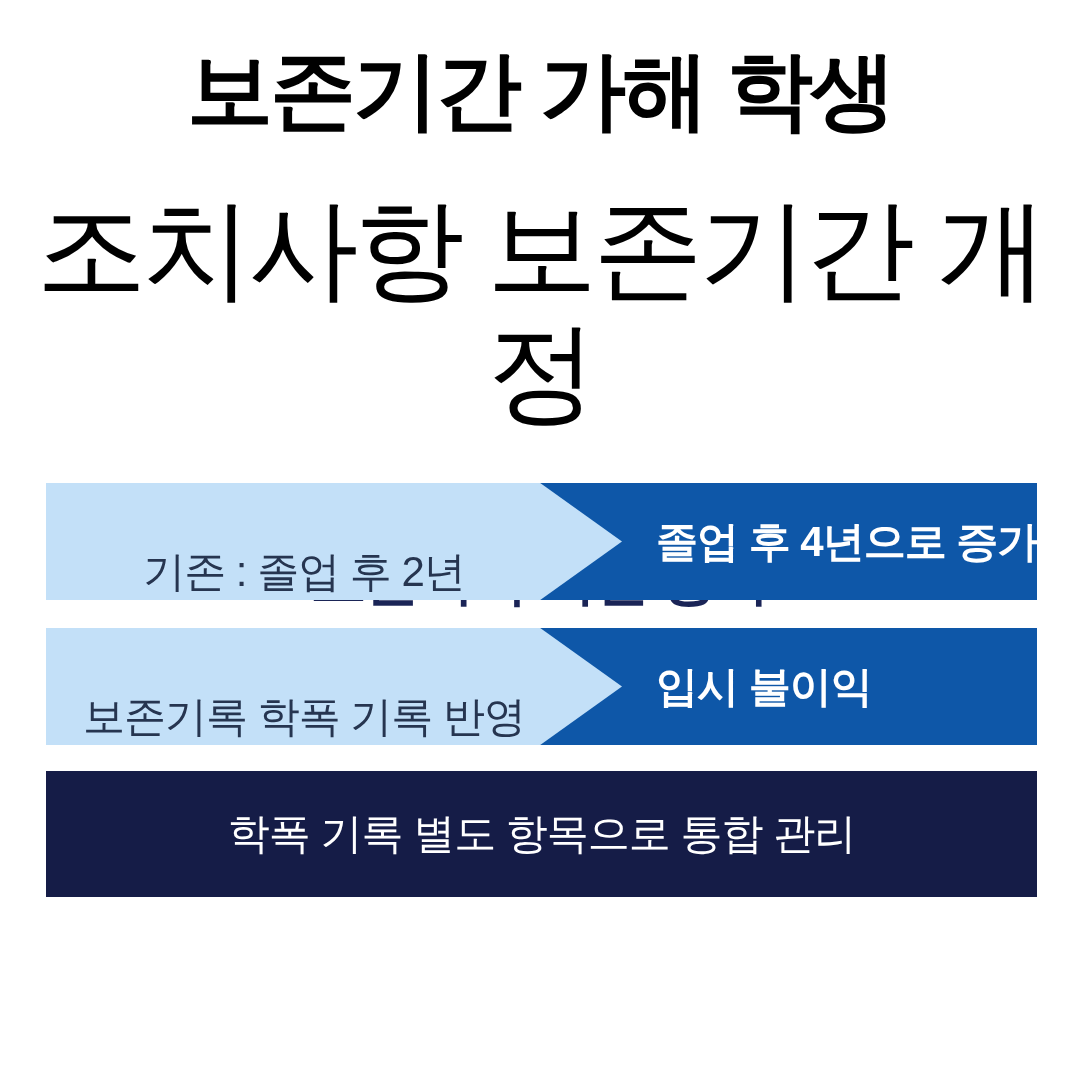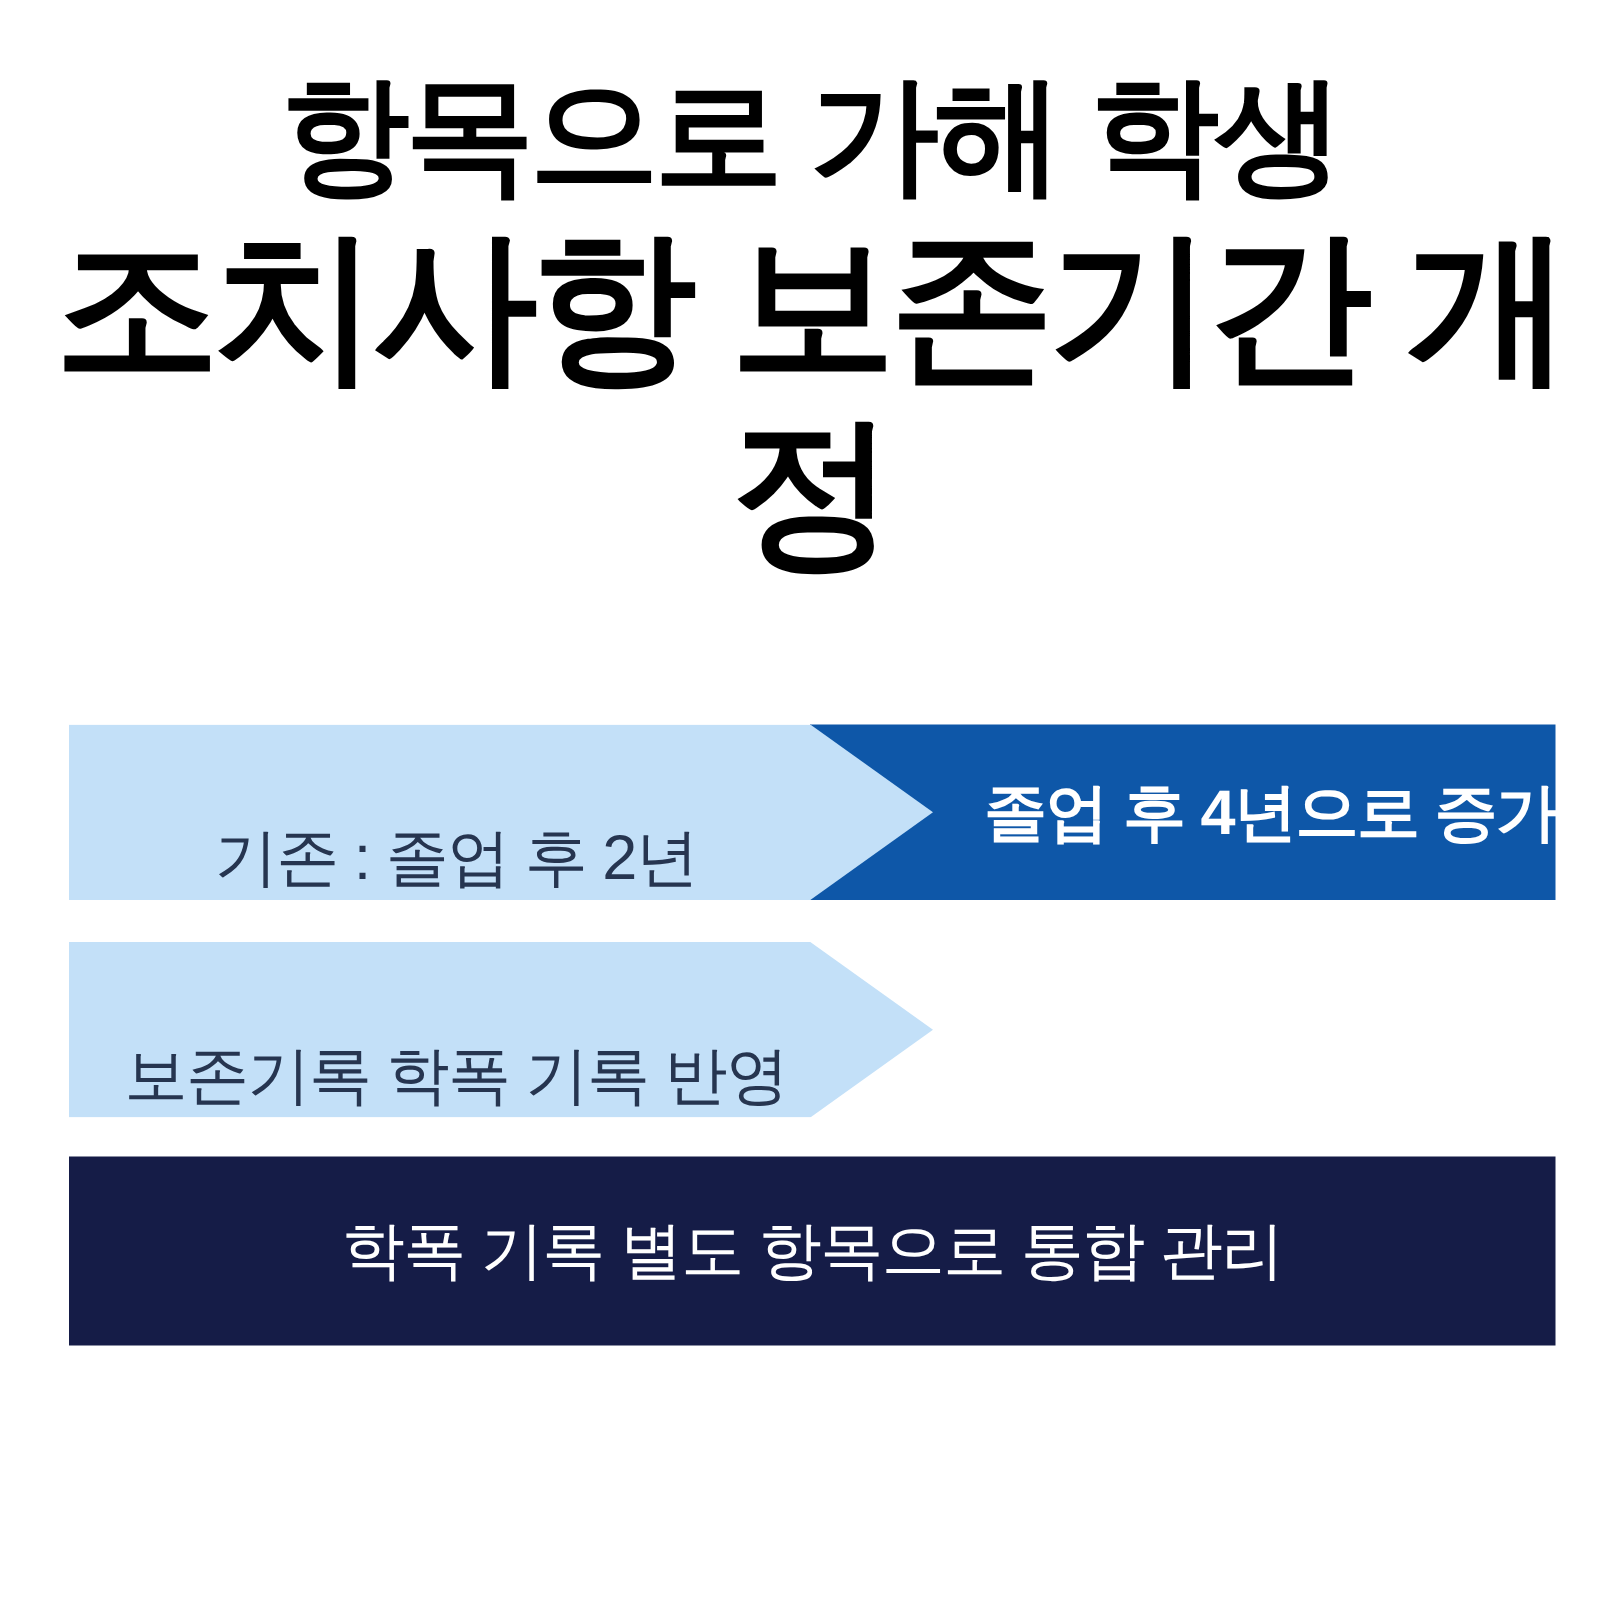--- a/index.html
+++ b/index.html
@@ -20,22 +20,22 @@
     overflow: hidden;
   }
   .canvas { width: 1080px; height: 1080px; position: relative; }
 
   .title-block { padding-top: 38px; text-align: center; }
   .title-line1 {
     font-size: 86px; line-height: 1.22; font-weight: 900;
     color: var(--title-black); letter-spacing: -3px;
   }
   .title-line2 {
-    font-size: 110px; line-height: 1.12; font-weight: 700;
-    color: var(--title-black); letter-spacing: -4px;
+    font-size: 110px; line-height: 1.12; font-weight: 400;
+    color: var(--title-black); letter-spacing: -4px; margin-top: 44px;
   }
 
   .subtitle {
     margin-top: 112px; text-align: center;
     font-size: 56px; font-weight: 900; line-height: 1.2;
     color: var(--subtitle-navy); letter-spacing: -2px;
   }
 
   .flow { position: absolute; left: 46px; top: 483px; width: 991px; }
 
@@ -72,38 +72,41 @@
     color: var(--white); font-size: 42px; font-weight: 500;
     letter-spacing: -1px; white-space: nowrap;
   }
 </style>
 </head>
 <body>
 
 <div class="canvas">
 
   <div class="title-block">
-    <div class="title-line1">항목으로 가해 학생</div>
+    <div class="title-line1">보존기간 가해 학생</div>
     <div class="title-line2">조치사항 보존기간 개정</div>
   </div>
 
   <div class="subtitle">보존기록 기간 증가</div>
 
   <div class="flow">
 
     <div class="flow-row">
       <div class="flow-row-right">
         <span class="right-label">졸업 후 4년으로 증가</span>
       </div>
       <div class="flow-row-left">
         <span class="left-label">기존 : 졸업 후 2년</span>
       </div>
     </div>
 
     <div class="flow-row">
+      <div class="flow-row-right">
+        <span class="right-label">입시 불이익</span>
+      </div>
       <div class="flow-row-left">
         <span class="left-label">보존기록 학폭 기록 반영</span>
       </div>
     </div>
 
   </div>
 
   <div class="footer-bar">
     <span class="footer-label">학폭 기록 별도 항목으로 통합 관리</span>
   </div>

